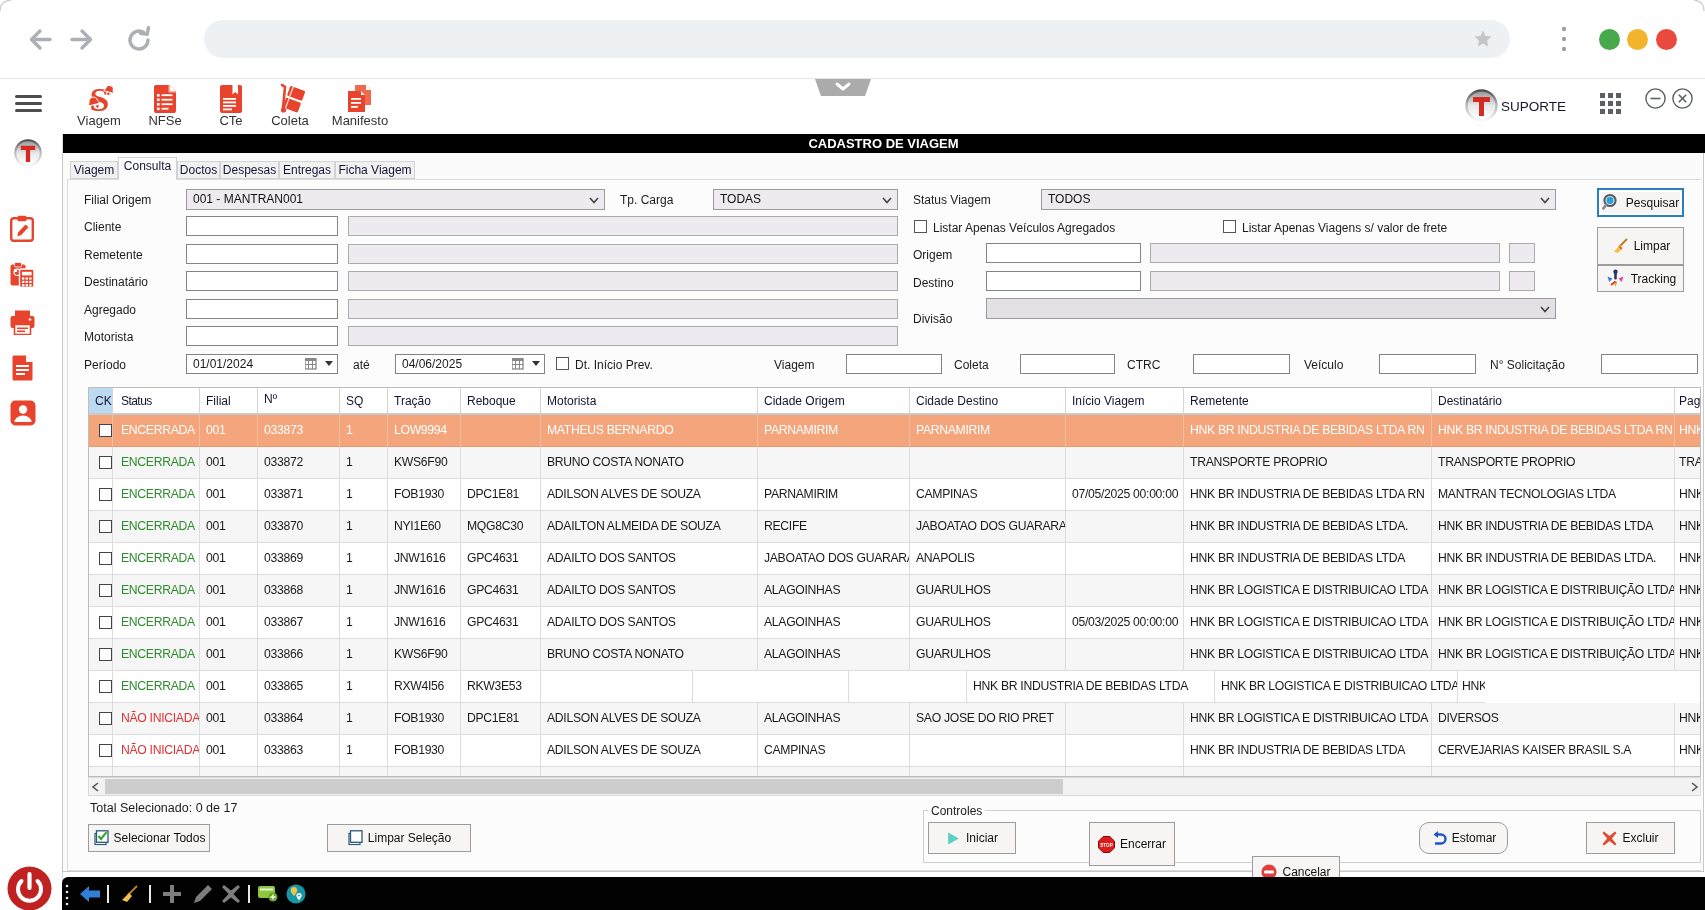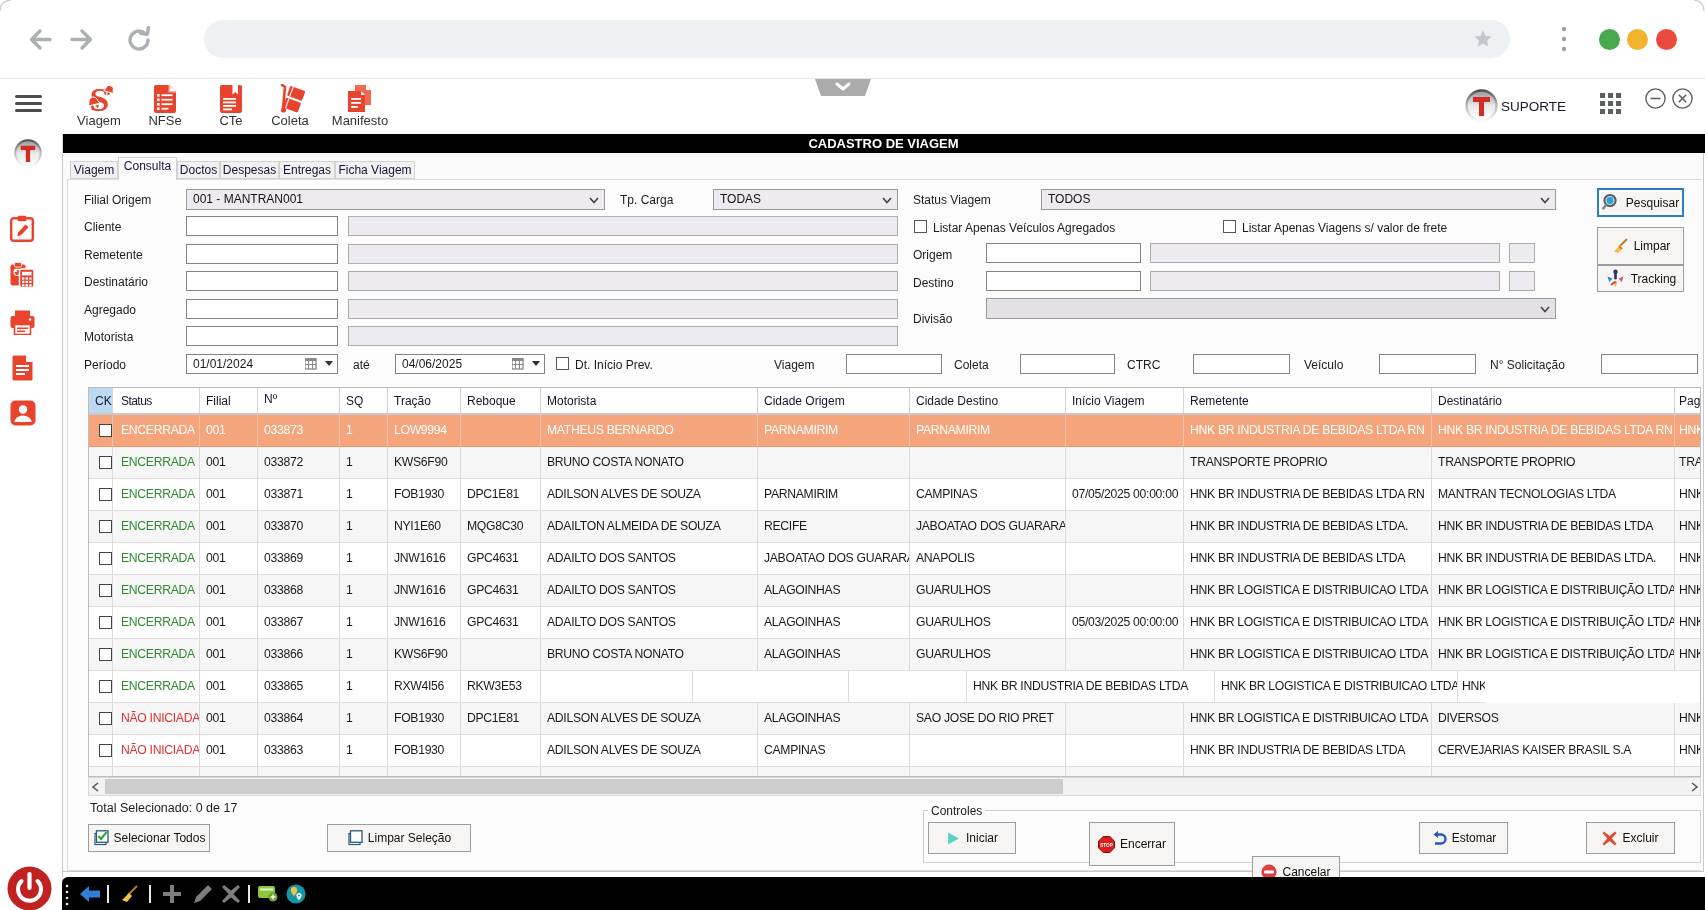--- a/index.html
+++ b/index.html
@@ -663,21 +663,21 @@
   </svg>
   Encerrar
 </div>
 <div class="btn" style="left:1252px;top:822px;width:88px;height:32px;margin-top:34px;">
   <svg width="16" height="16" viewBox="0 0 16 16">
     <circle cx="8" cy="8" r="7.6" fill="#e23d3d"></circle>
     <rect x="3" y="6.6" width="10" height="2.8" fill="#fff" rx="1"></rect>
   </svg>
   Cancelar
 </div>
-<div class="btn" style="left:1419px;top:822px;width:89px;height:32px;">
+<div class="btn" style="left:1419px;top:822px;width:89px;height:32px;border-radius:10px;">
   <svg width="16" height="16" viewBox="0 0 16 16">
     <path d="M4 13.5 h6 a4.5 4.5 0 0 0 0 -9 h-6" stroke="#2356c5" stroke-width="2.4" fill="none"></path>
     <path d="M7 1 L2.5 4.5 L7 8 Z" fill="#2356c5"></path>
   </svg>
   Estomar
 </div>
 <div class="btn" style="left:1586px;top:822px;width:89px;height:32px;">
   <svg width="15" height="15" viewBox="0 0 15 15">
     <path d="M2 0.5 L7.5 5 L13 0.5 L14.5 2 L9.8 7.5 L14.5 13 L13 14.5 L7.5 10 L2 14.5 L0.5 13 L5.2 7.5 L0.5 2 Z" fill="#e2492f"></path>
   </svg>

